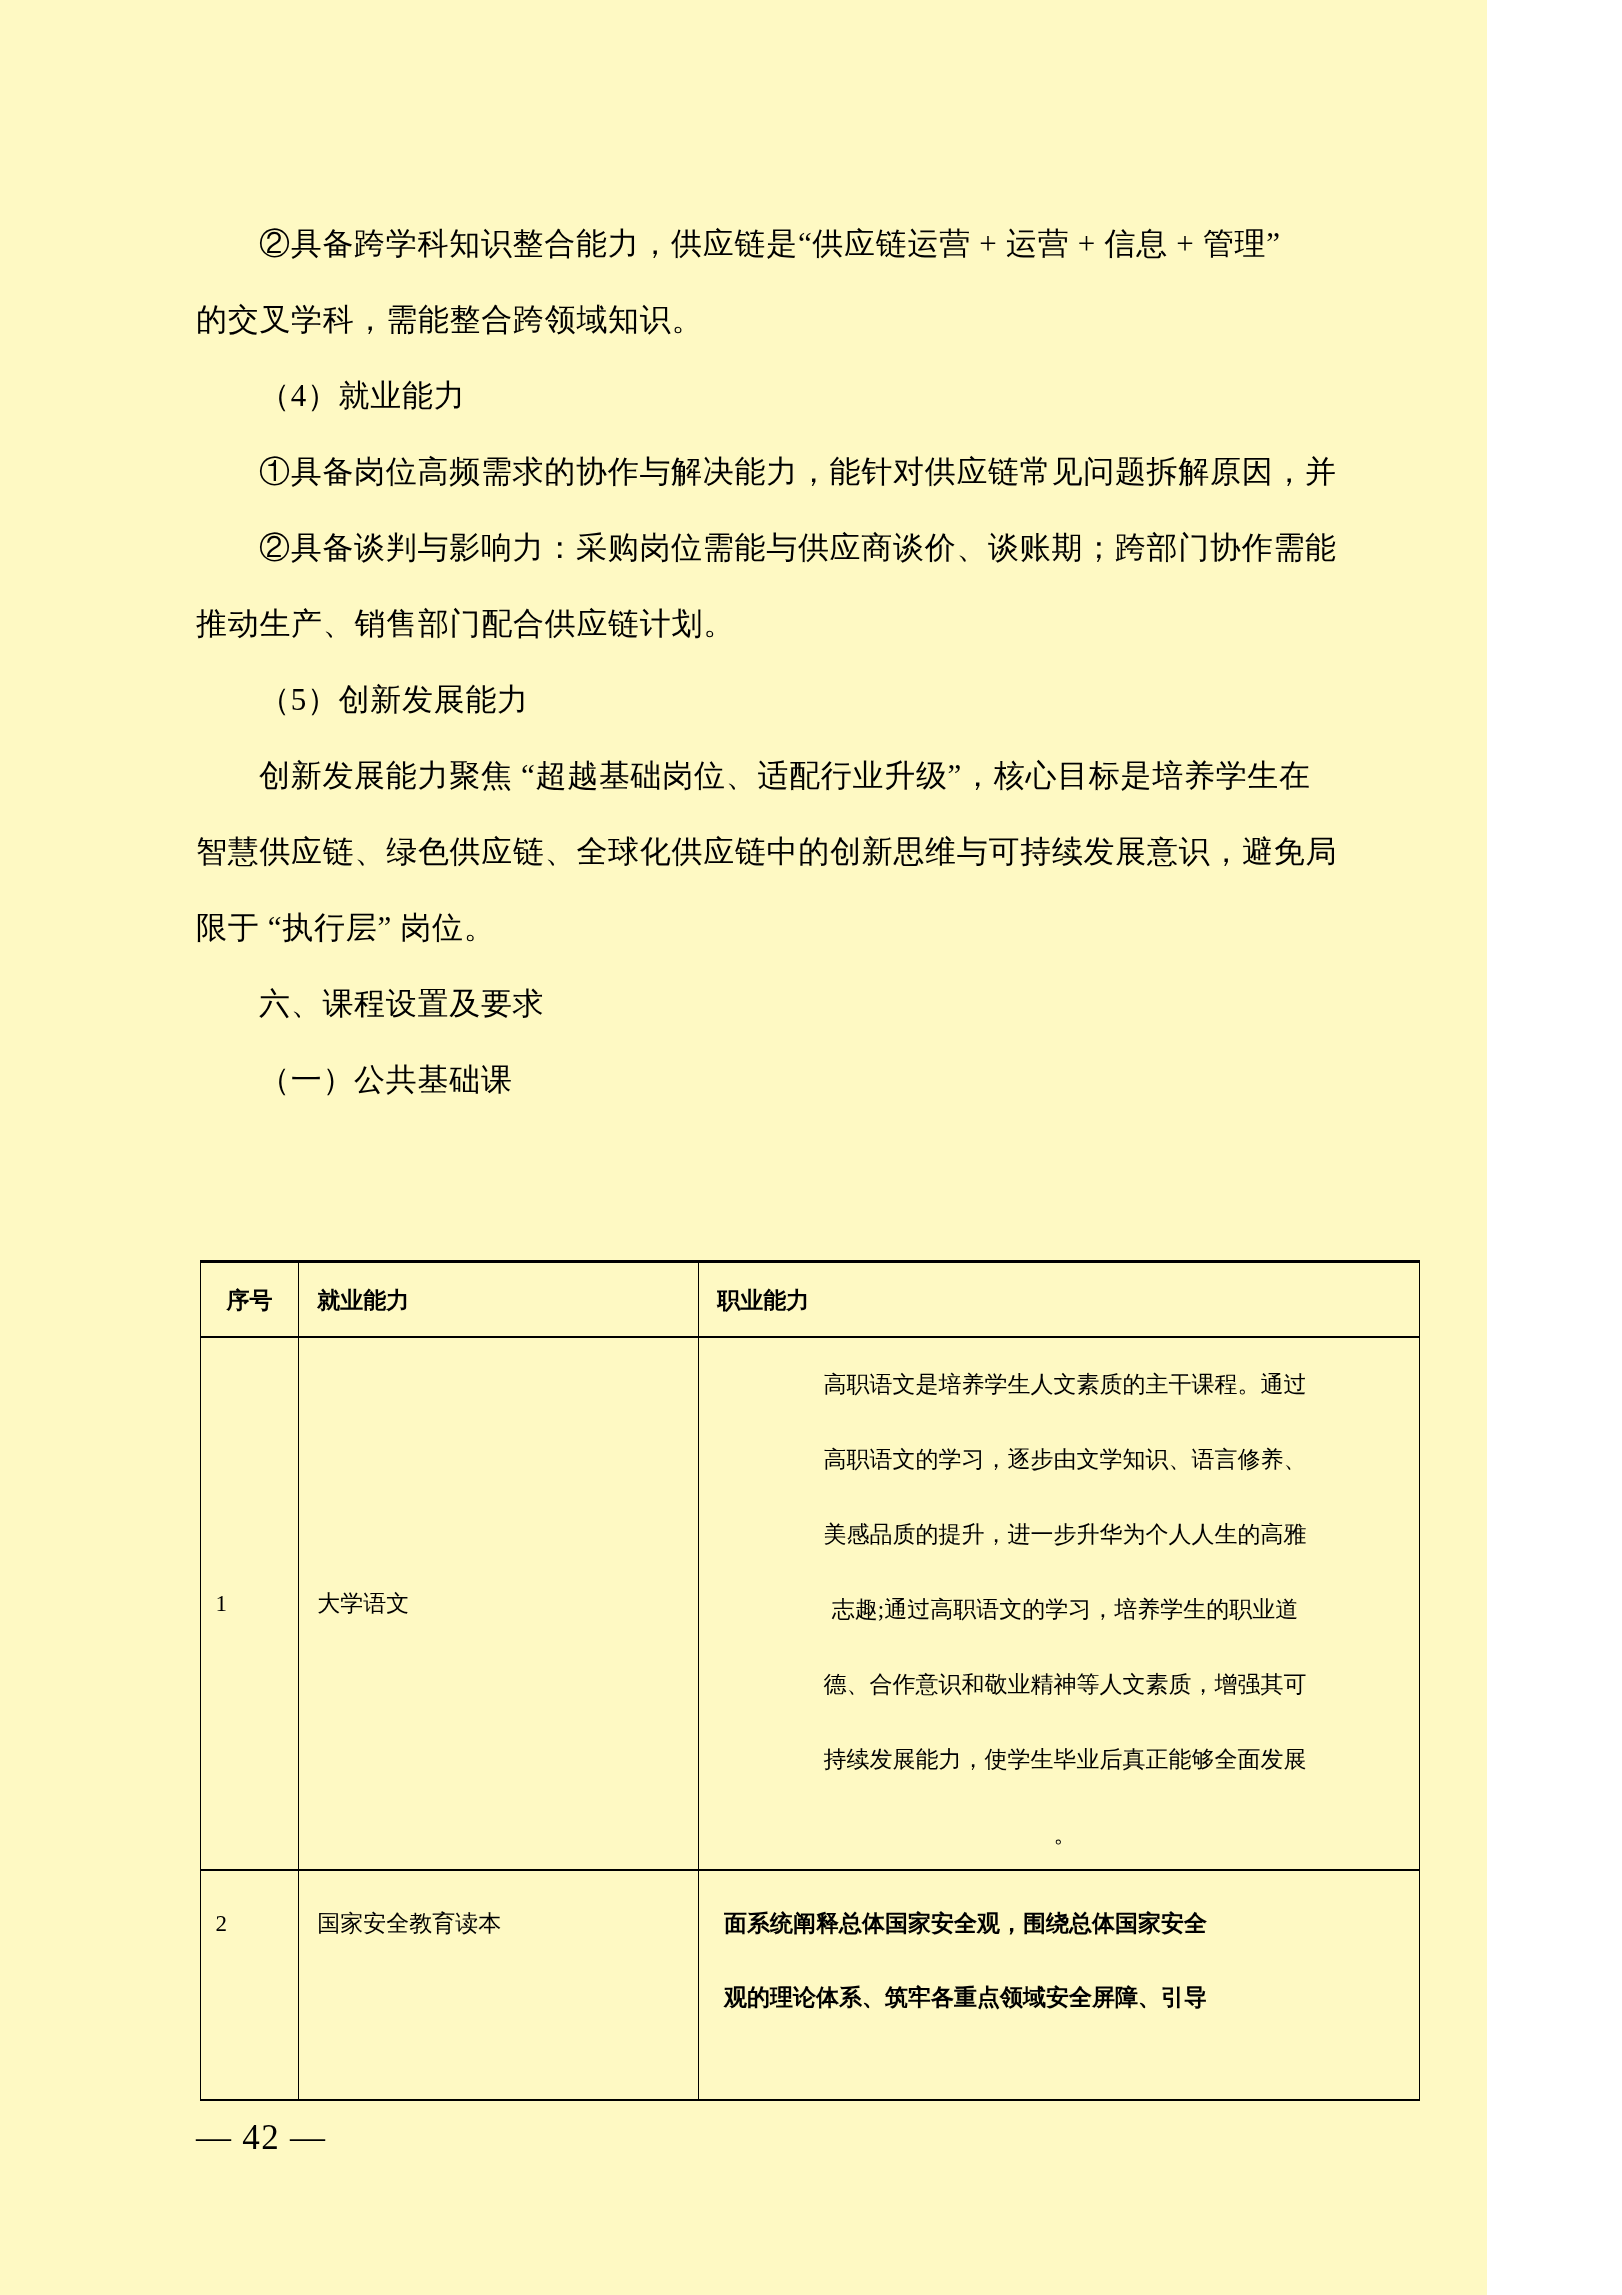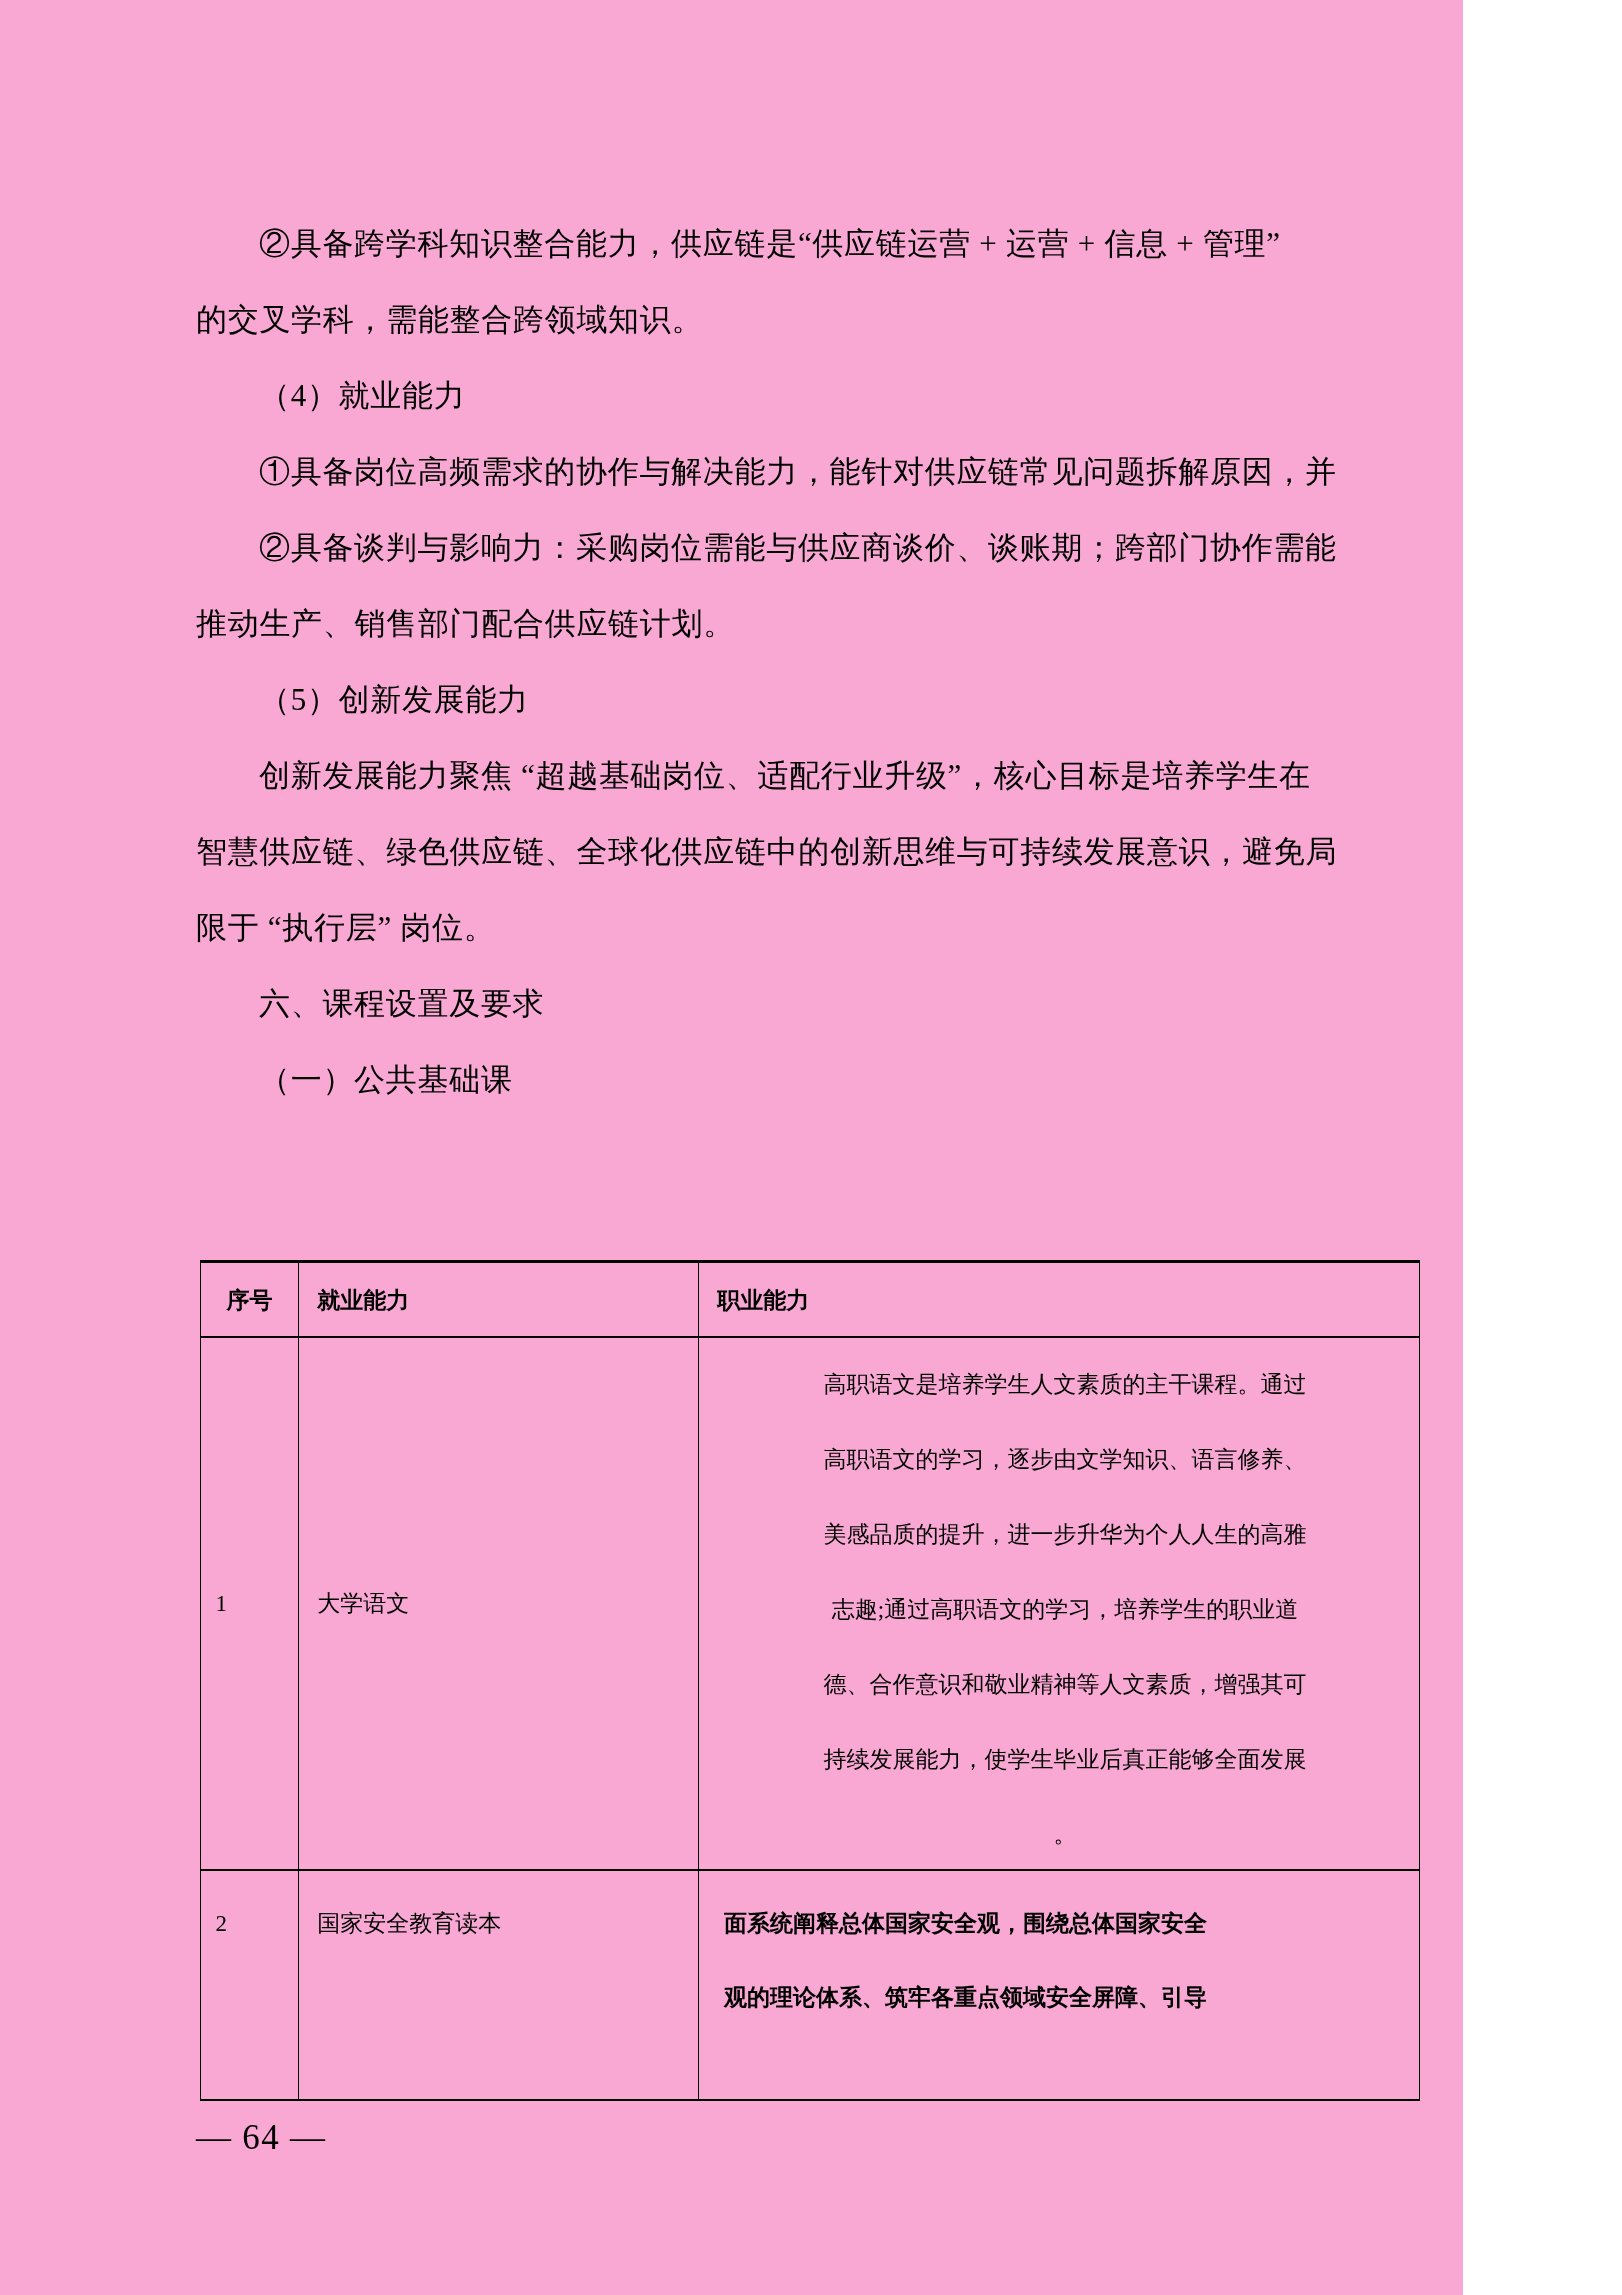--- a/index.html
+++ b/index.html
@@ -4,24 +4,25 @@
 <style>
   html, body {
     margin: 0;
     padding: 0;
     background: #ffffff;
   }
   .page {
     position: relative;
     width: 1463px;
     height: 2295px;
-    background: #f9a8d4;
+    background: #fef9c3;
     font-family: "Liberation Serif", "DejaVu Serif", serif;
     color: #000000;
     overflow: hidden;
+    padding-left: 24px;
   }
   
   .doc-lines {
     position: absolute;
     left: 196px;
     top: 206px;
     width: 1229px;
     font-size: 31px;
   }
   .doc-line {
@@ -175,16 +176,16 @@
       <div class="td col-no">2</div>
       <div class="td col-name">国家安全教育读本</div>
       <div class="td col-skill">
         <div class="cell-line">面系统阐释总体国家安全观，围绕总体国家安全</div>
         <div class="cell-line">观的理论体系、筑牢各重点领域安全屏障、引导</div>
       </div>
     </div>
 
   </div>
 
-  <div class="page-footer">— 64 —</div>
+  <div class="page-footer">— 42 —</div>
 
 </div>
 
 
 </body></html>

